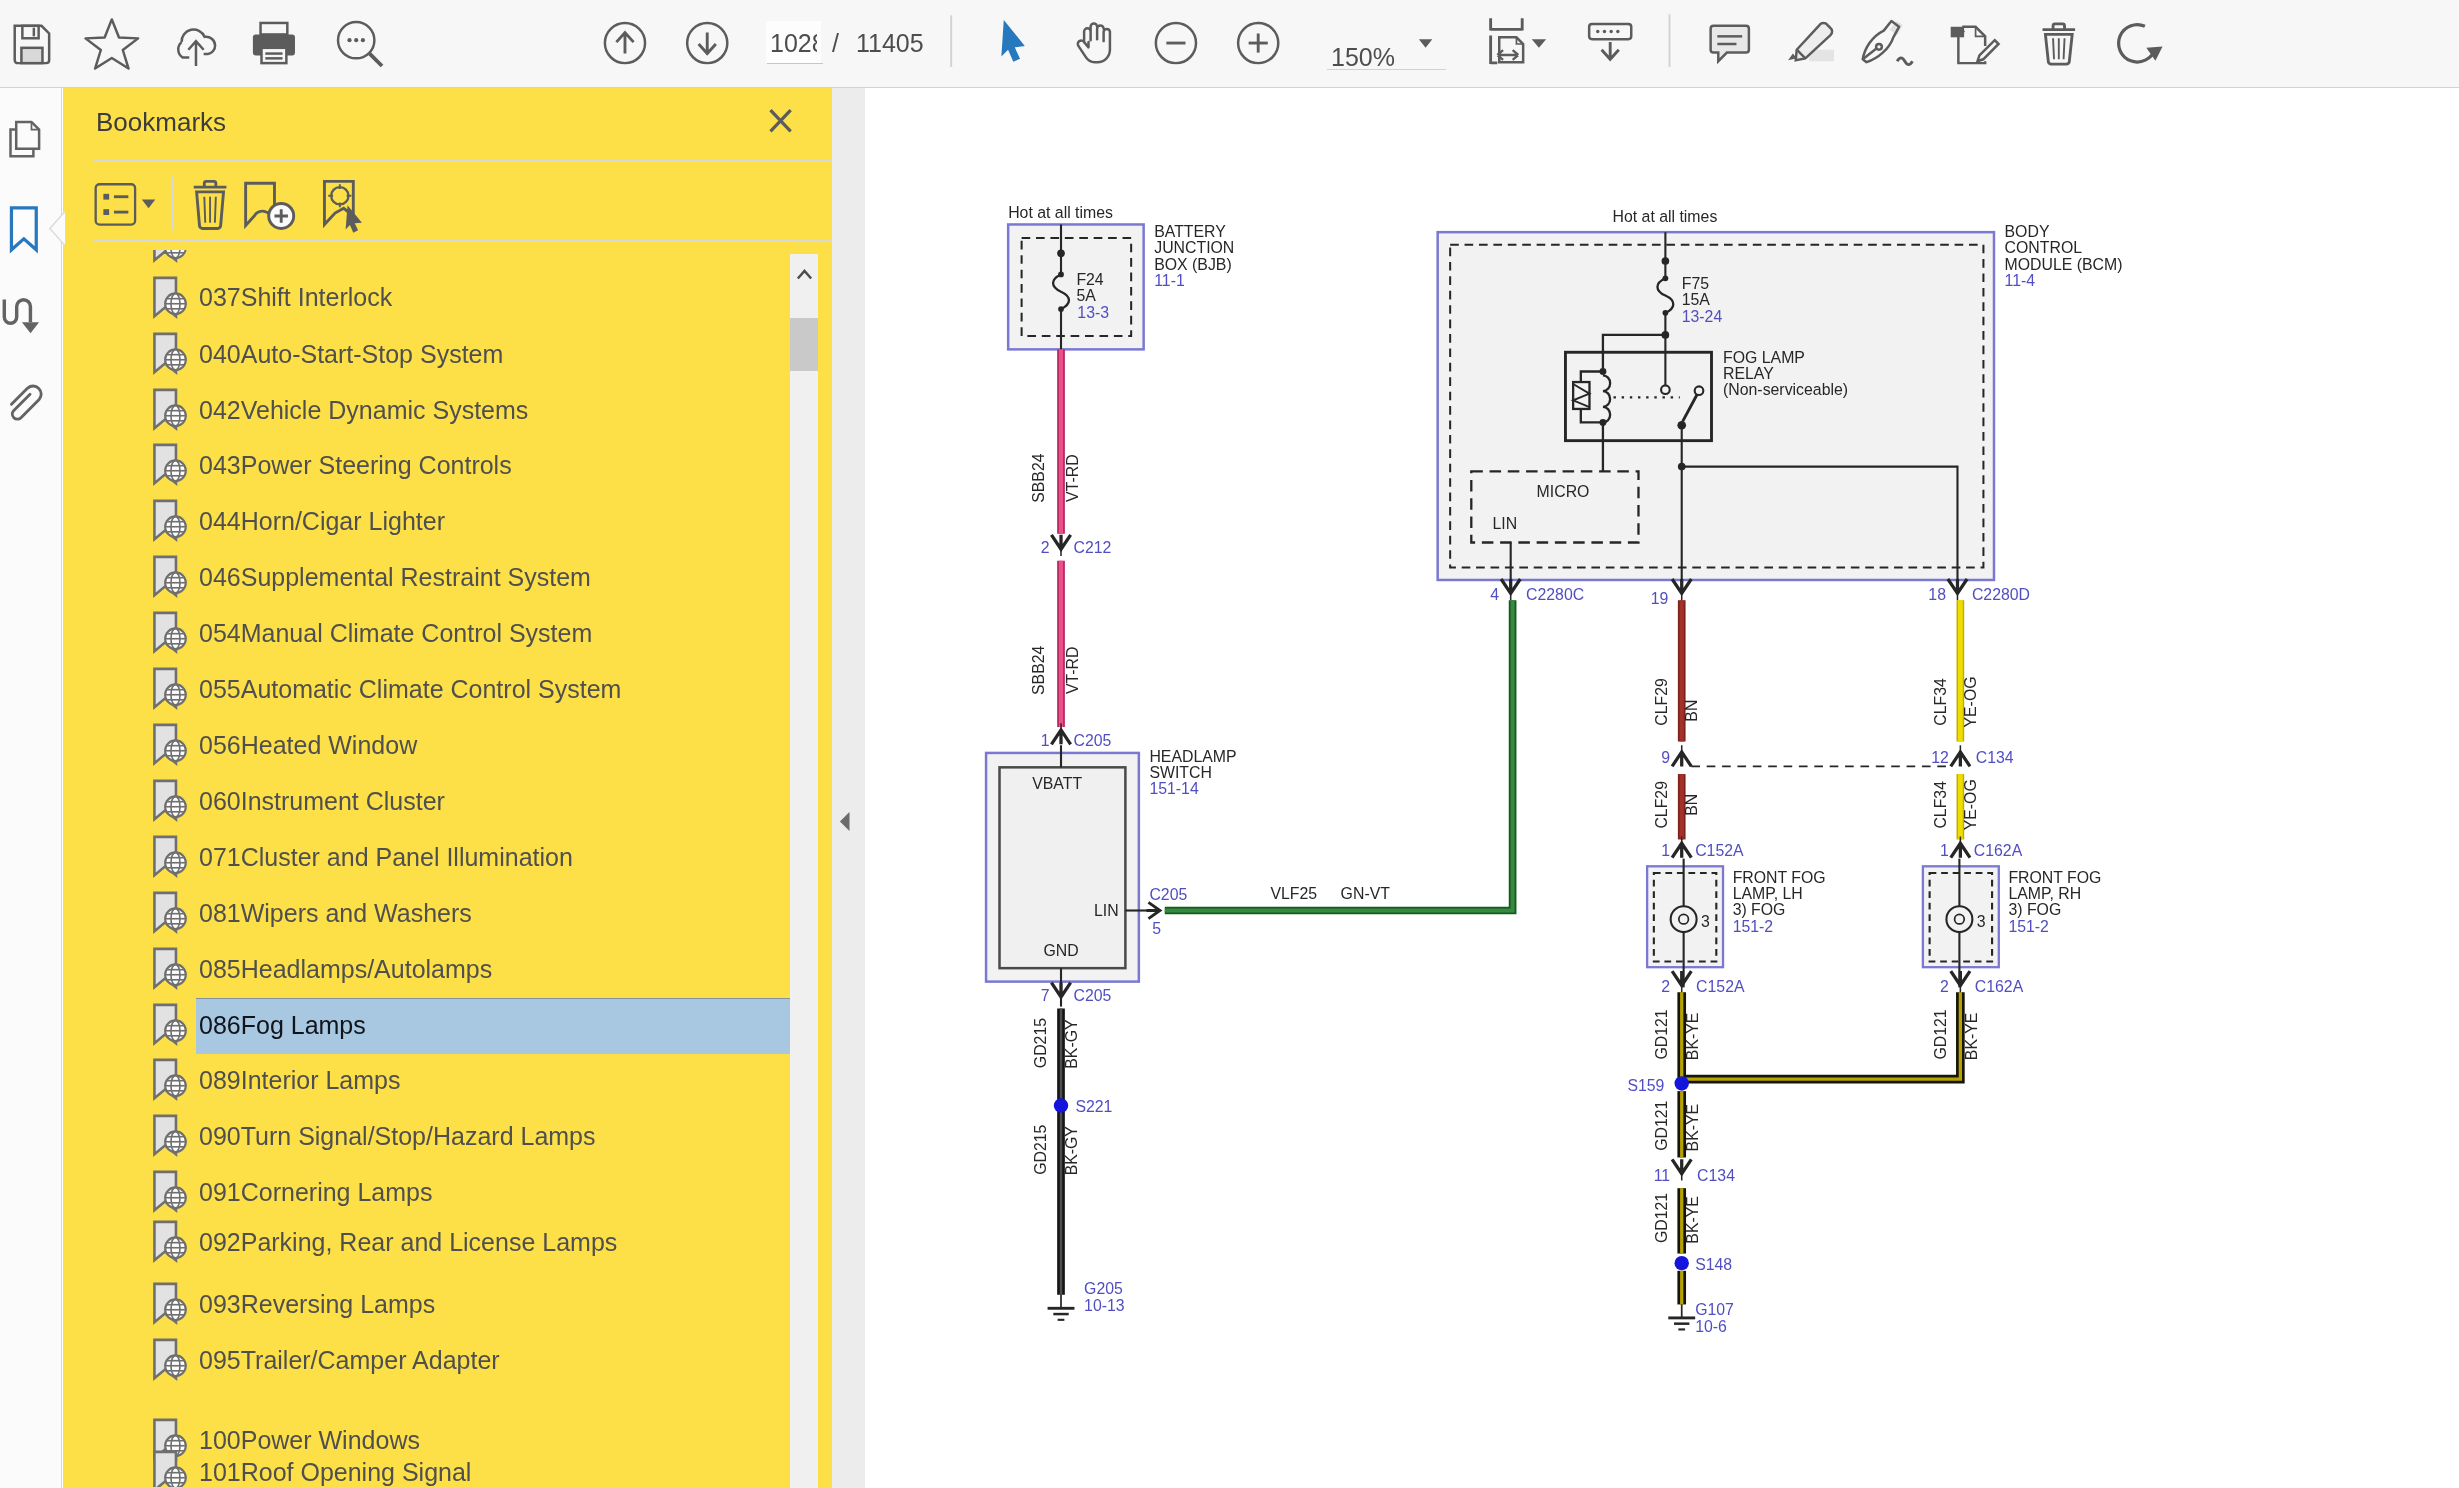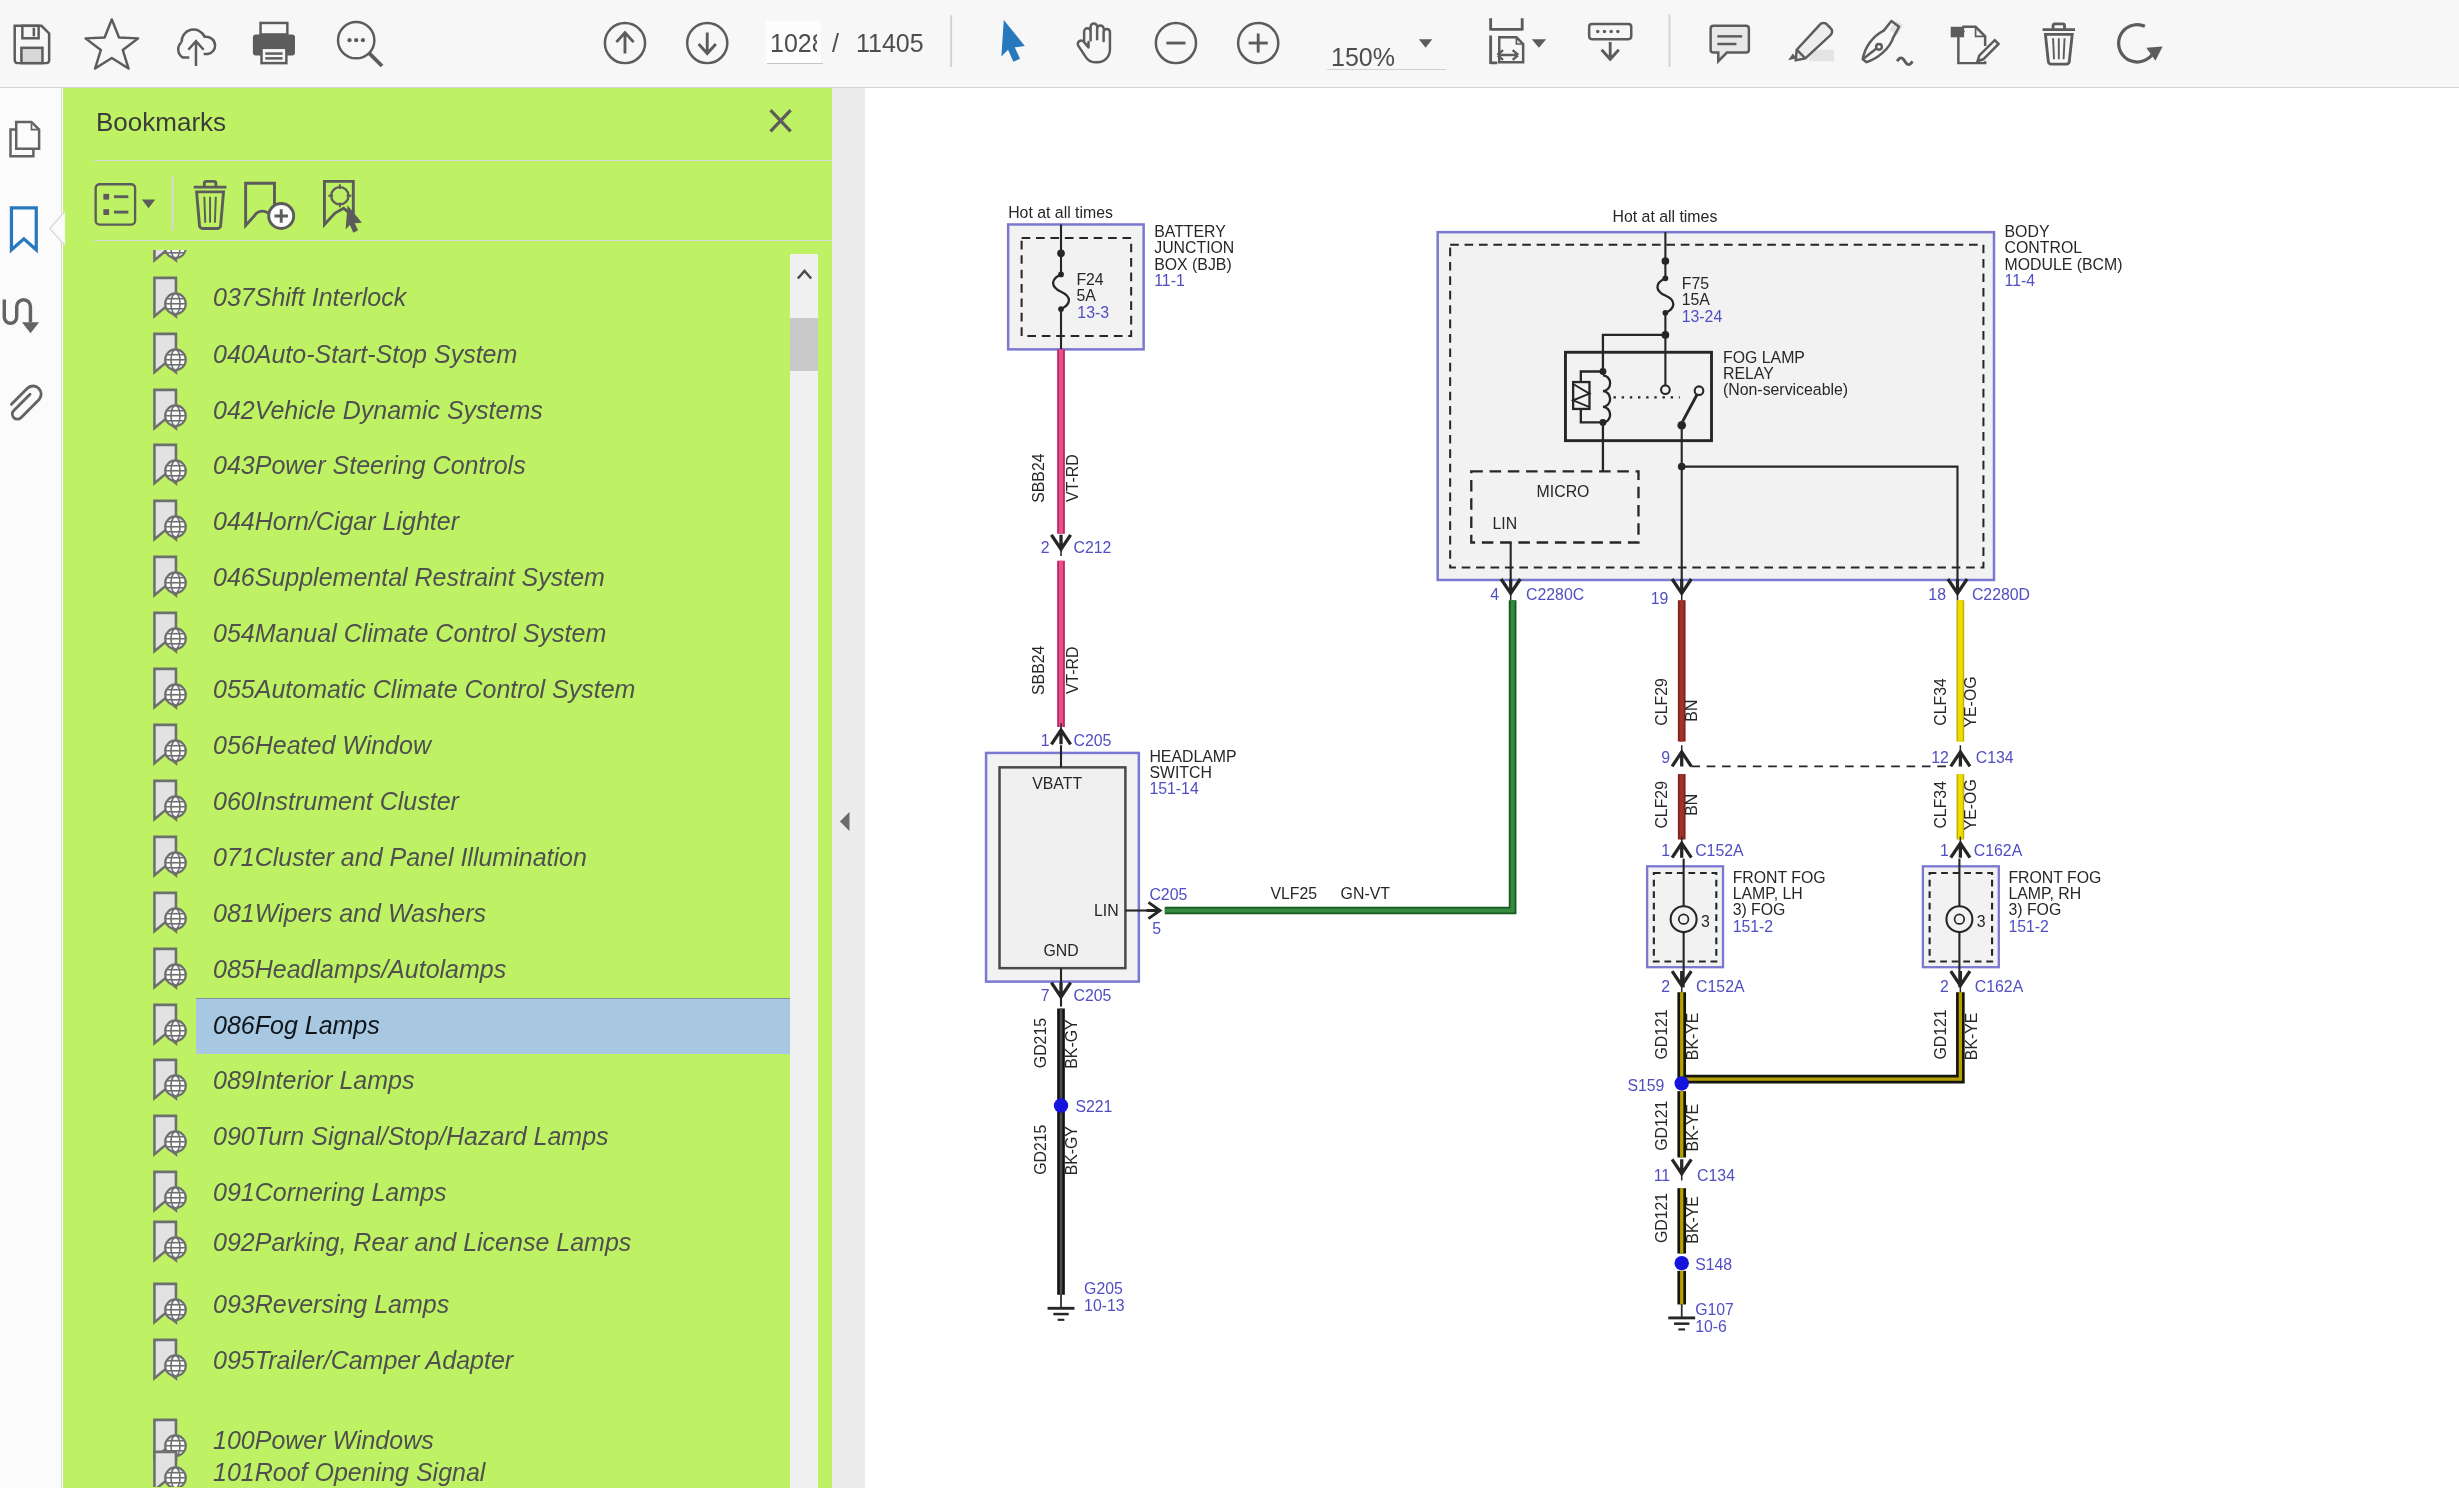--- a/index.html
+++ b/index.html
@@ -8,27 +8,27 @@
   .abs { position:absolute; }
   
   #toolbar { position:absolute; left:0; top:0; width:2459px; height:88px;
     background:#f7f7f7; border-bottom:1.9px solid #d4d4d4; z-index:5; }
   .tbtxt { position:absolute; font-size:25px; color:#4d4d4d; }
   
   #rail { position:absolute; left:0; top:88px; width:62px; height:1400px;
     background:#fbfbfb; border-right:1px solid #d8d8d8; z-index:4; }
   
   #panel { position:absolute; left:63px; top:88px; width:769px; height:1400px;
-    background:#bef264; z-index:3; }
+    background:#fde047; z-index:3; }
   #ptitle { position:absolute; left:33px; top:19px; font-size:26px; color:#3c3c3c; }
   .pline { position:absolute; left:30px; width:745px; border-top:1px solid #d9d9d9; }
   
   #list { position:absolute; left:0px; top:162px; width:769px; height:1237px; overflow:hidden; }
   .bm { position:absolute; left:90px; height:56px; width:672px; display:flex; align-items:center; }
-  .bm span { margin-left:16px; font-size:25px; color:#4f4f4f; white-space:nowrap;font-style:italic; }
+  .bm span { margin-left:2px; font-size:25px; color:#4f4f4f; white-space:nowrap; }
   .bm.sel span { color:#10151c; }
   #hilite { position:absolute; left:133px; width:620px; height:56px;
     background:#a8c7e0; border-top:1.9px solid #83919c; }
   
   #sbtrack { position:absolute; left:727px; top:166px; width:28px; height:1234px; background:#f0f0f0; }
   #sbthumb { position:absolute; left:0px; top:64px; width:28px; height:53px; background:#c9c9c9; }
   
   #splitter { position:absolute; left:832px; top:88px; width:33px; height:1400px; background:#ececec; z-index:3; }
   
   #page { position:absolute; left:865px; top:88px; width:1595px; height:1400px; background:#ffffff; }

